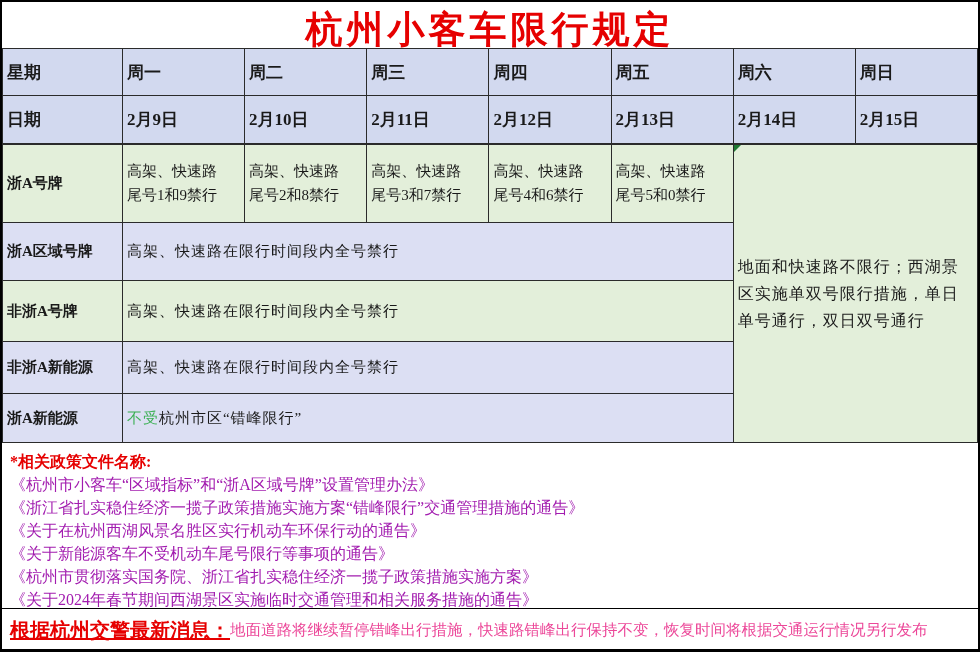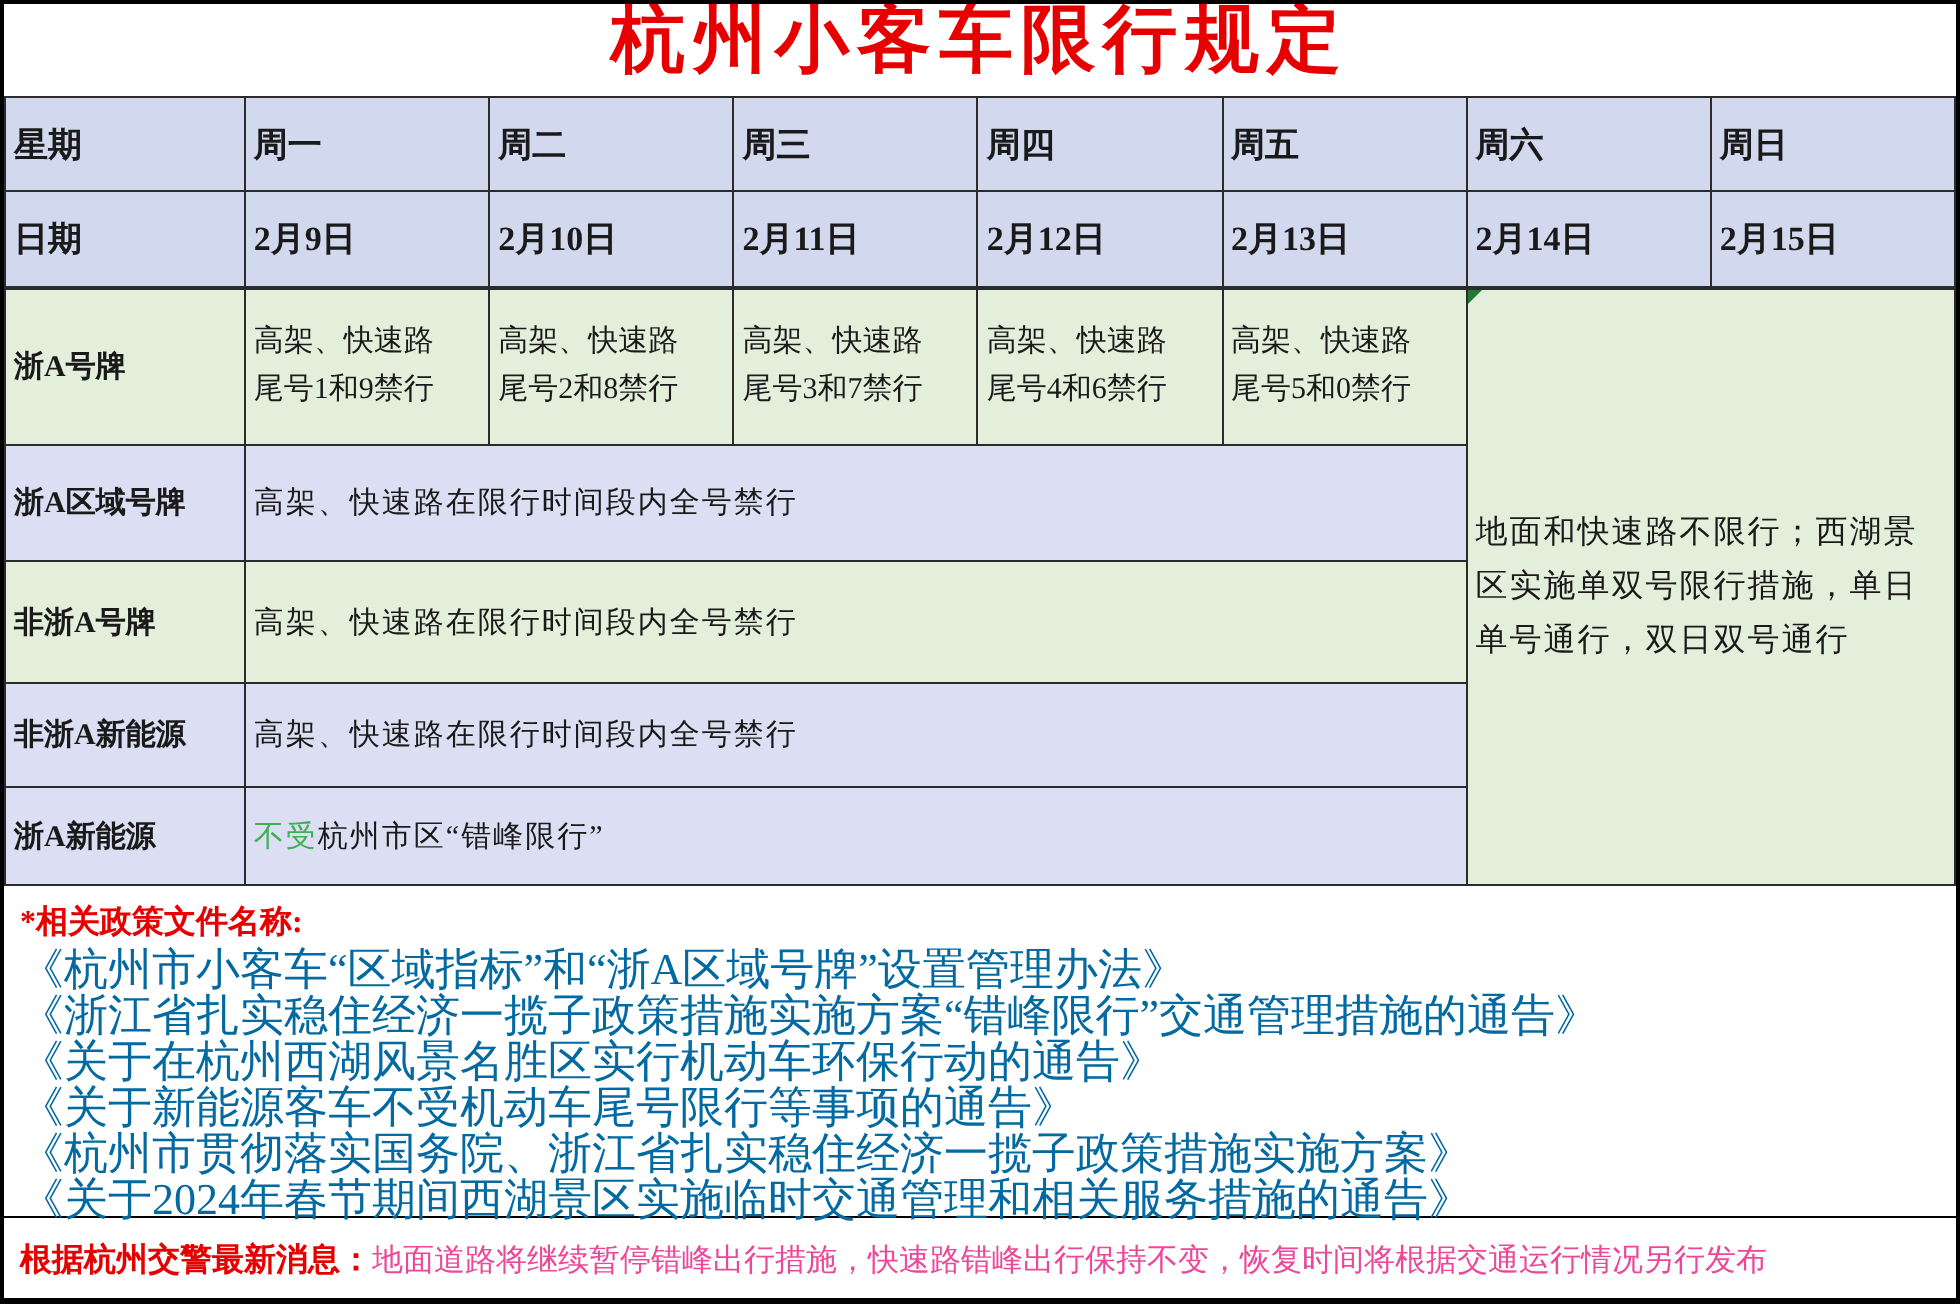--- a/index.html
+++ b/index.html
@@ -2,21 +2,21 @@
 <html><head>
 <meta charset="utf-8">
 <style>
   html,body{margin:0;padding:0;background:#fff;}
   body{font-family:"Liberation Serif","DejaVu Serif",serif;color:#1a1a1a;}
   .frame{
     width:980px;height:652px;box-sizing:border-box;
     border:2px solid #000;border-bottom-width:3px;
     background:#fff;overflow:hidden;
   }
-  .title-bar{height:46px;display:flex;align-items:flex-start;justify-content:center;}
+  .title-bar{height:46px;display:flex;align-items:flex-end;justify-content:center;}
   .title-bar h1{
     margin:0;font-size:37px;font-weight:bold;color:#e60000;
     letter-spacing:4px;line-height:1;
   }
   table.main{
     width:100%;border-collapse:collapse;table-layout:fixed;
   }
   table.main td,table.main th{
     border:1px solid #2b2b2b;text-align:left;vertical-align:middle;
     padding:0 4px;overflow:hidden;
@@ -36,26 +36,26 @@
   td.weekend-cell{
     position:relative;font-size:16px;line-height:1.7;padding:0 14px;letter-spacing:1px;
   }
   .corner-marker{
     position:absolute;top:0;left:0;width:0;height:0;
     border-top:7px solid #1f7a33;border-right:7px solid transparent;
   }
   .accent-green{color:#3cb054;}
   .policies{padding:7px 8px 6px 8px;height:152px;box-sizing:content-box;}
   .policies .heading{color:#e60000;font-weight:bold;font-size:16px;line-height:23px;}
-  .policies .item{color:#0369a1;font-size:22px;line-height:23px;}
+  .policies .item{color:#a21caf;font-size:16px;line-height:23px;}
   .notice{
     border-top:1px solid #000;height:43px;display:flex;align-items:center;
     padding:0 8px;font-size:15.5px;white-space:nowrap;
   }
-  .notice .lead{color:#e60000;font-weight:bold;font-size:16px;}
+  .notice .lead{color:#e60000;font-weight:bold;font-size:20px;text-decoration:underline;}
   .notice .body{color:#ec4899;font-size:15.5px;}
 </style>
 </head>
 <body>
 
 <div class="frame">
 
   <div class="title-bar">
     <h1>杭州小客车限行规定</h1>
   </div>

